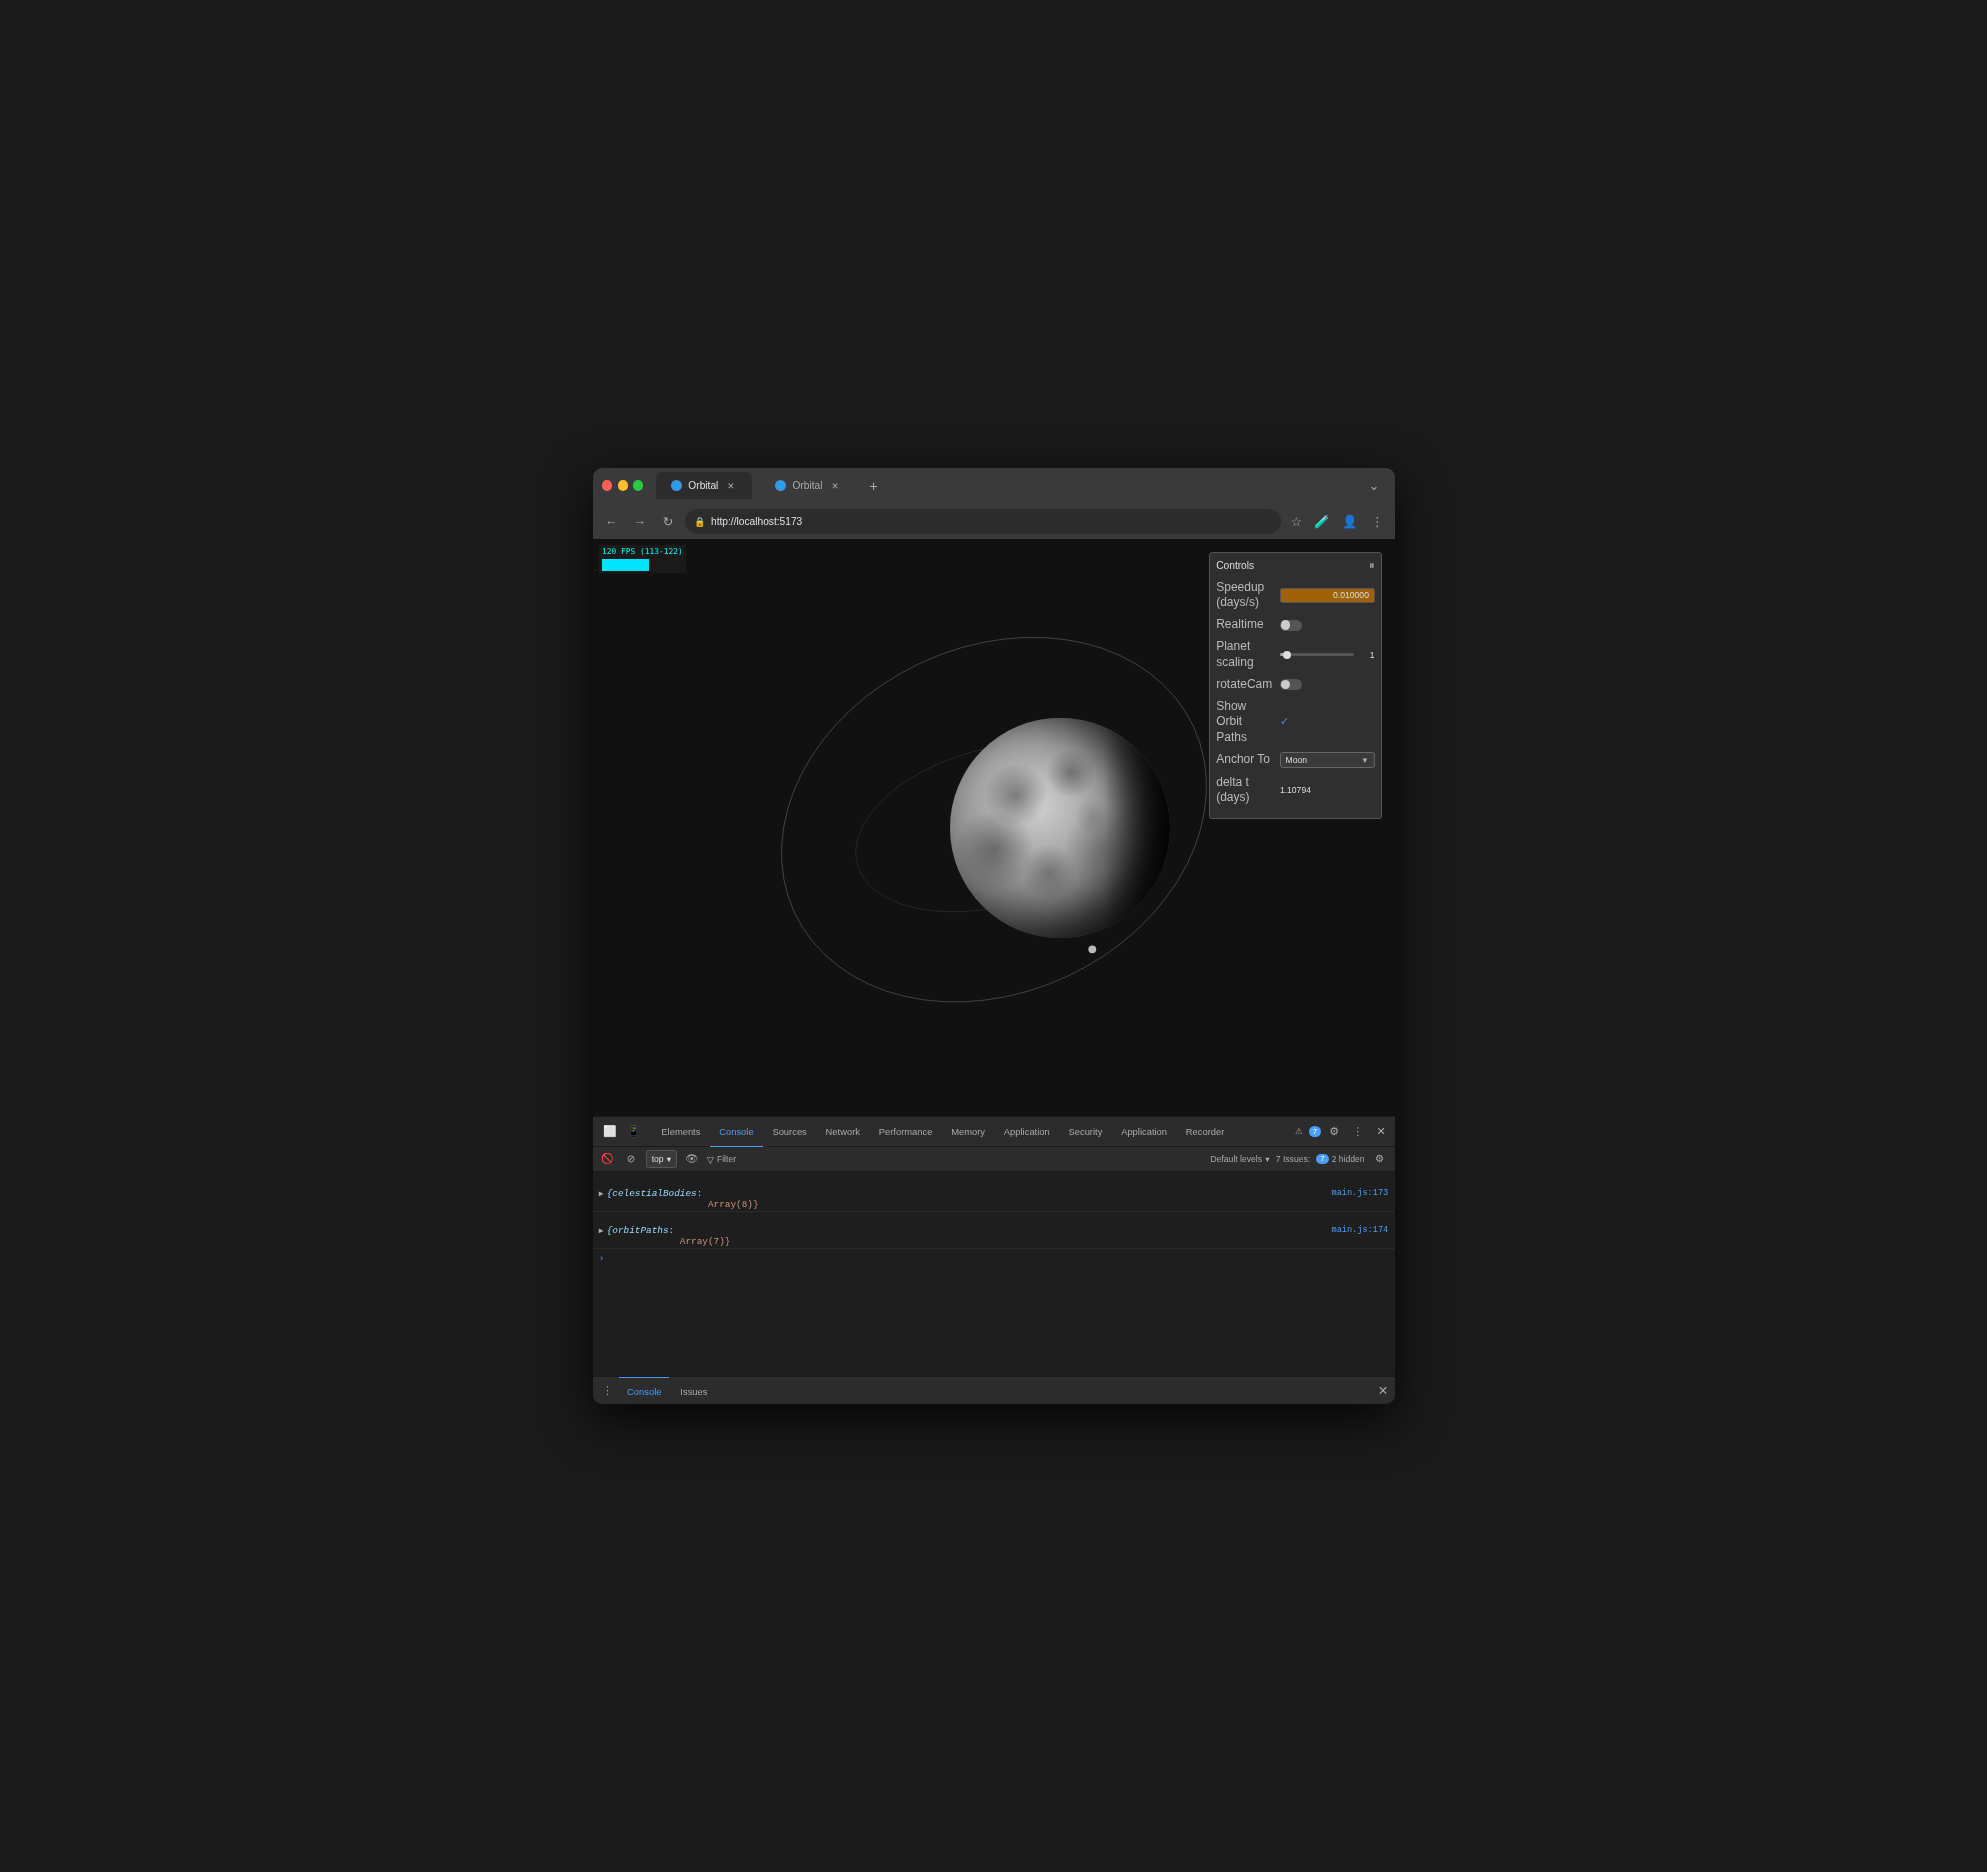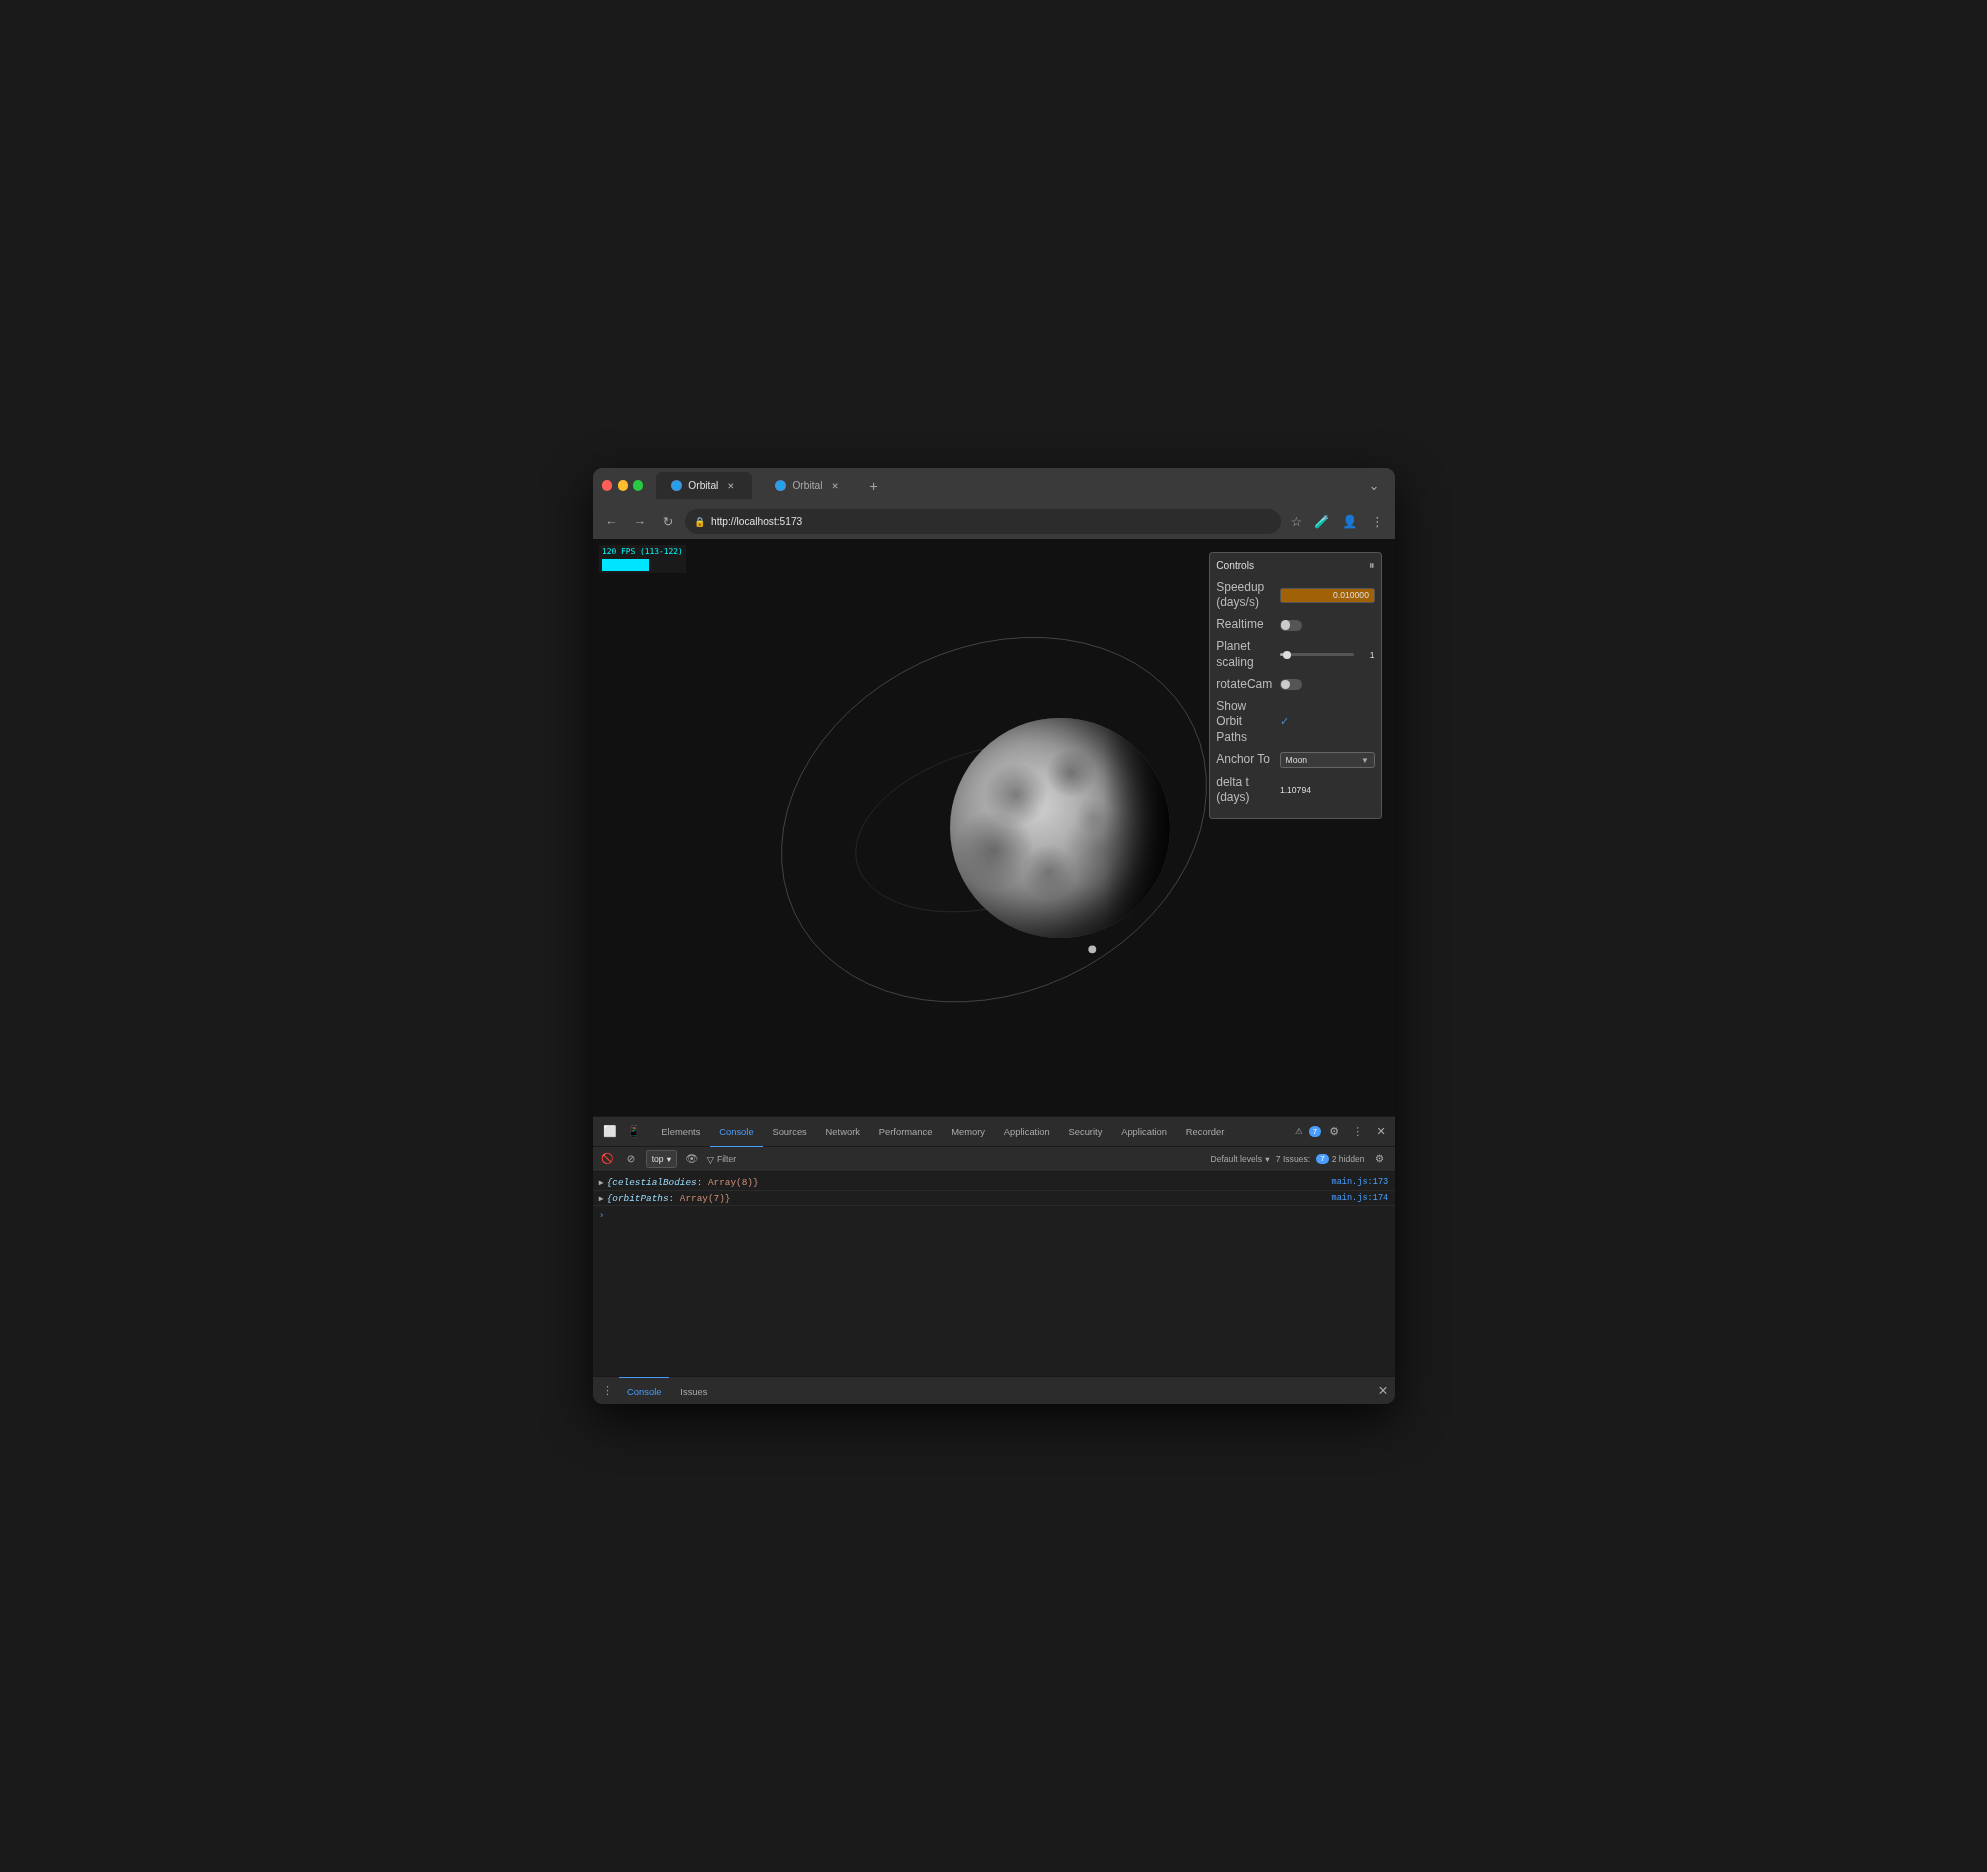--- a/index.html
+++ b/index.html
@@ -397,21 +397,21 @@
       border-bottom: 0.8px solid #2a2a2a;
     }
     .expand-arrow {
       color: #aaa;
       font-size: 7.9px;
       margin-right: 3.1px;
       cursor: pointer;
     }
     .console-key { color: #9cdcfe; font-style: italic; }
     .console-colon { color: #c5c5c5; }
-    .console-value { color: #ce9178; }
+    .console-value { color: #ce9178; margin-top: 22px; }
     .console-prompt {
       display: flex;
       align-items: center;
       padding: 3.1px 6.3px;
       color: #aaa;
     }
     .prompt-arrow { color: #4a9eff; margin-right: 6.3px; }
     .file-link {
       margin-left: auto;
       color: #4a9eff;

